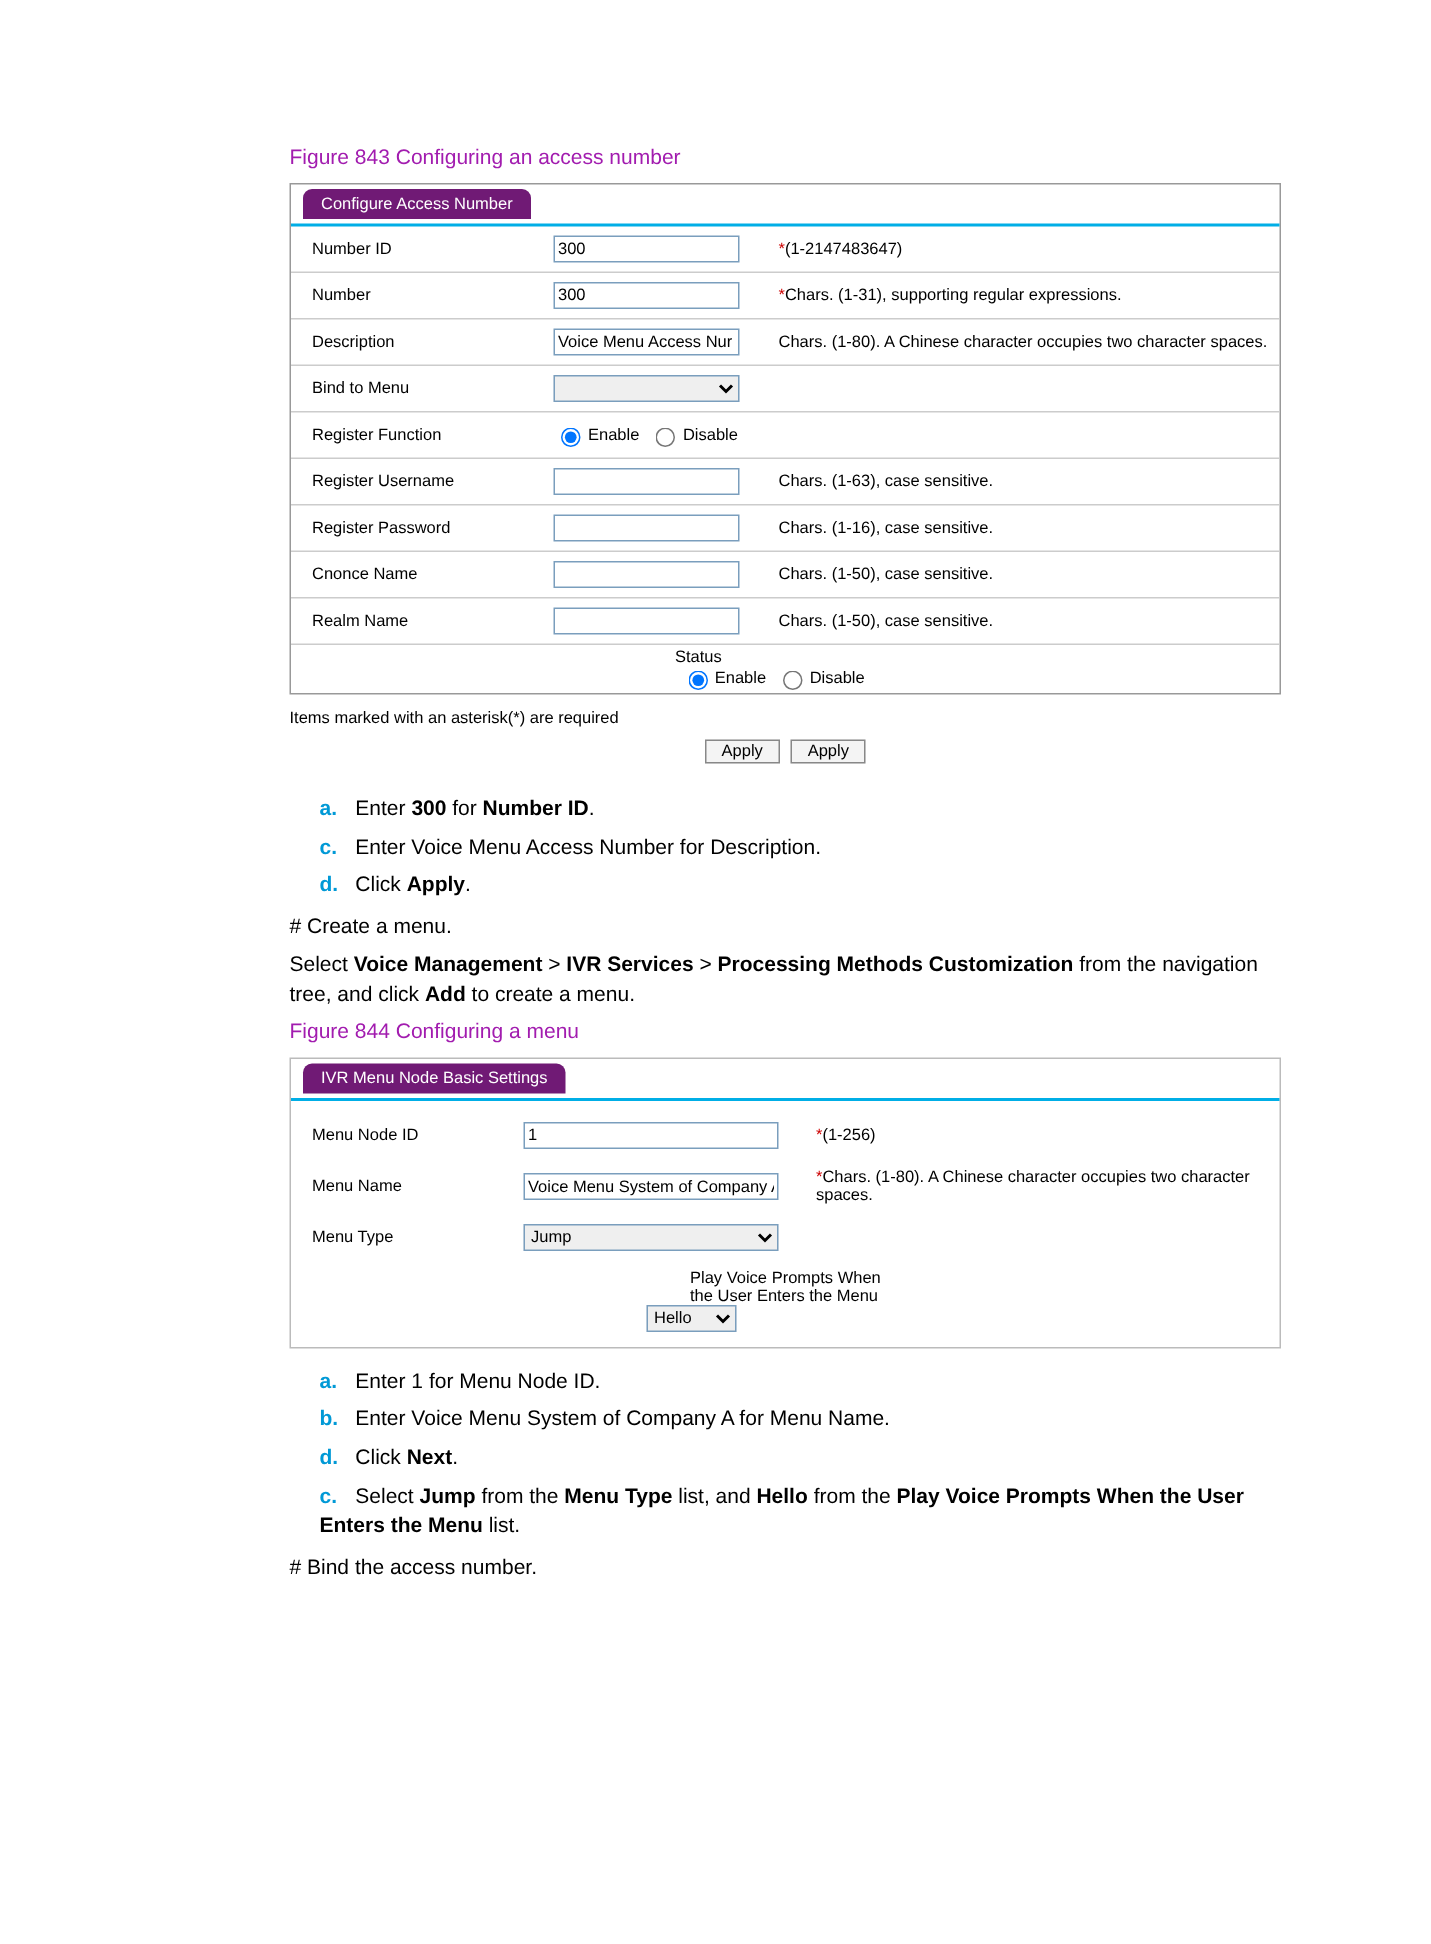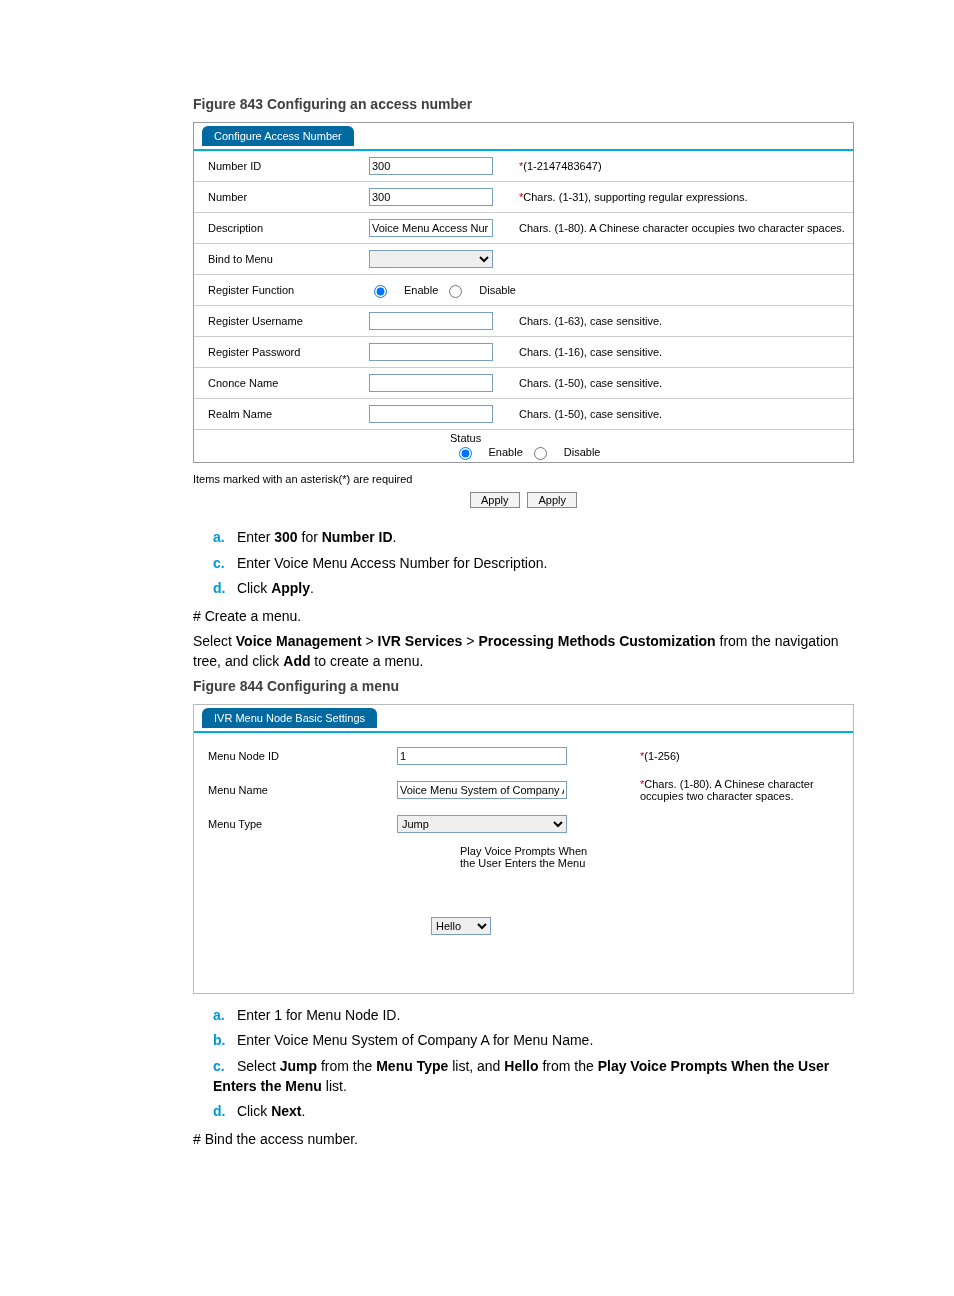--- a/index.html
+++ b/index.html
@@ -10,37 +10,37 @@
     color: #000;
     font-size: 14px;
   }
   .page {
     width: 954px;
     margin: 0 auto;
     padding: 90px 100px 40px 193px;
     box-sizing: border-box;
   }
   .fig-caption {
-    color: #404040;
-    font-weight: bold;
+    color: #a21caf;
+    font-weight: normal;
     font-size: 14px;
     margin: 6px 0 10px 0;
   }
   .panel {
     border: 1px solid #999;
     font-size: 11px;
     margin-bottom: 10px;
   }
   .tab-row {
     border-bottom: 2px solid #00aee6;
     height: 26px;
     position: relative;
   }
   .tab {
-    background: #0369a1;
+    background: #701a75;
     color: #fff;
     display: inline-block;
     padding: 4px 12px 4px 12px;
     font-size: 11px;
     border-top-left-radius: 6px;
     border-top-right-radius: 6px;
     margin-left: 8px;
     position: relative;
     top: 3px;
   }
@@ -92,36 +92,36 @@
     margin: 6px 0 20px 0;
   }
   .btn {
     font-size: 11px;
     padding: 1px 10px;
     border: 1px solid #888;
     background: #f4f4f4;
     cursor: pointer;
     margin: 0 2px;
   }
-  .radio-lbl { font-size: 11px; display: inline-flex; align-items: center; gap: 14px; }
+  .radio-lbl { font-size: 11px; display: inline-flex; align-items: center; gap: 2px; }
 
   
   .steps { list-style: none; padding: 0; margin: 12px 0 8px 20px; }
   .steps li { margin: 6px 0; font-size: 14px; line-height: 1.4; }
   .steps .m { color: #0099d6; font-weight: bold; display: inline-block; width: 20px; }
   .body-p { font-size: 14px; margin: 6px 0; line-height: 1.4; }
   .bold { font-weight: bold; }
 
   
   .panel2 {
     border: 1px solid #bbb;
     font-size: 11px;
   }
   .panel2 .tab-row { border-bottom: 2px solid #00aee6; }
-  .panel2 .form-row { border-bottom: none; padding: 4px 0; gap: 48px; }
+  .panel2 .form-row { border-bottom: none; padding: 4px 0; }
   input.txt2 {
     width: 170px;
     height: 18px;
     font-size: 11px;
     padding: 0 2px;
     border: 1px solid #7a9ebd;
     box-sizing: border-box;
   }
 </style>
 </head>
@@ -300,24 +300,24 @@
   <ol class="steps">
     <li>
       <span class="m">a.</span>
       <span>Enter 1 for Menu Node ID.</span>
     </li>
     <li>
       <span class="m">b.</span>
       <span>Enter Voice Menu System of Company A for Menu Name.</span>
     </li>
     <li>
+      <span class="m">d.</span>
+      <span>Click </span><span class="bold">Next</span><span>.</span>
+    </li>
+    <li>
       <span class="m">c.</span>
       <span>Select </span><span class="bold">Jump</span><span> from the </span><span class="bold">Menu Type</span><span> list, and </span><span class="bold">Hello</span><span> from the </span><span class="bold">Play Voice Prompts When the User Enters the Menu</span><span> list.</span>
     </li>
-    <li>
-      <span class="m">d.</span>
-      <span>Click </span><span class="bold">Next</span><span>.</span>
-    </li>
   </ol>
 
   <p class="body-p"># Bind the access number.</p>
 
 </div>
 
 </body></html>

